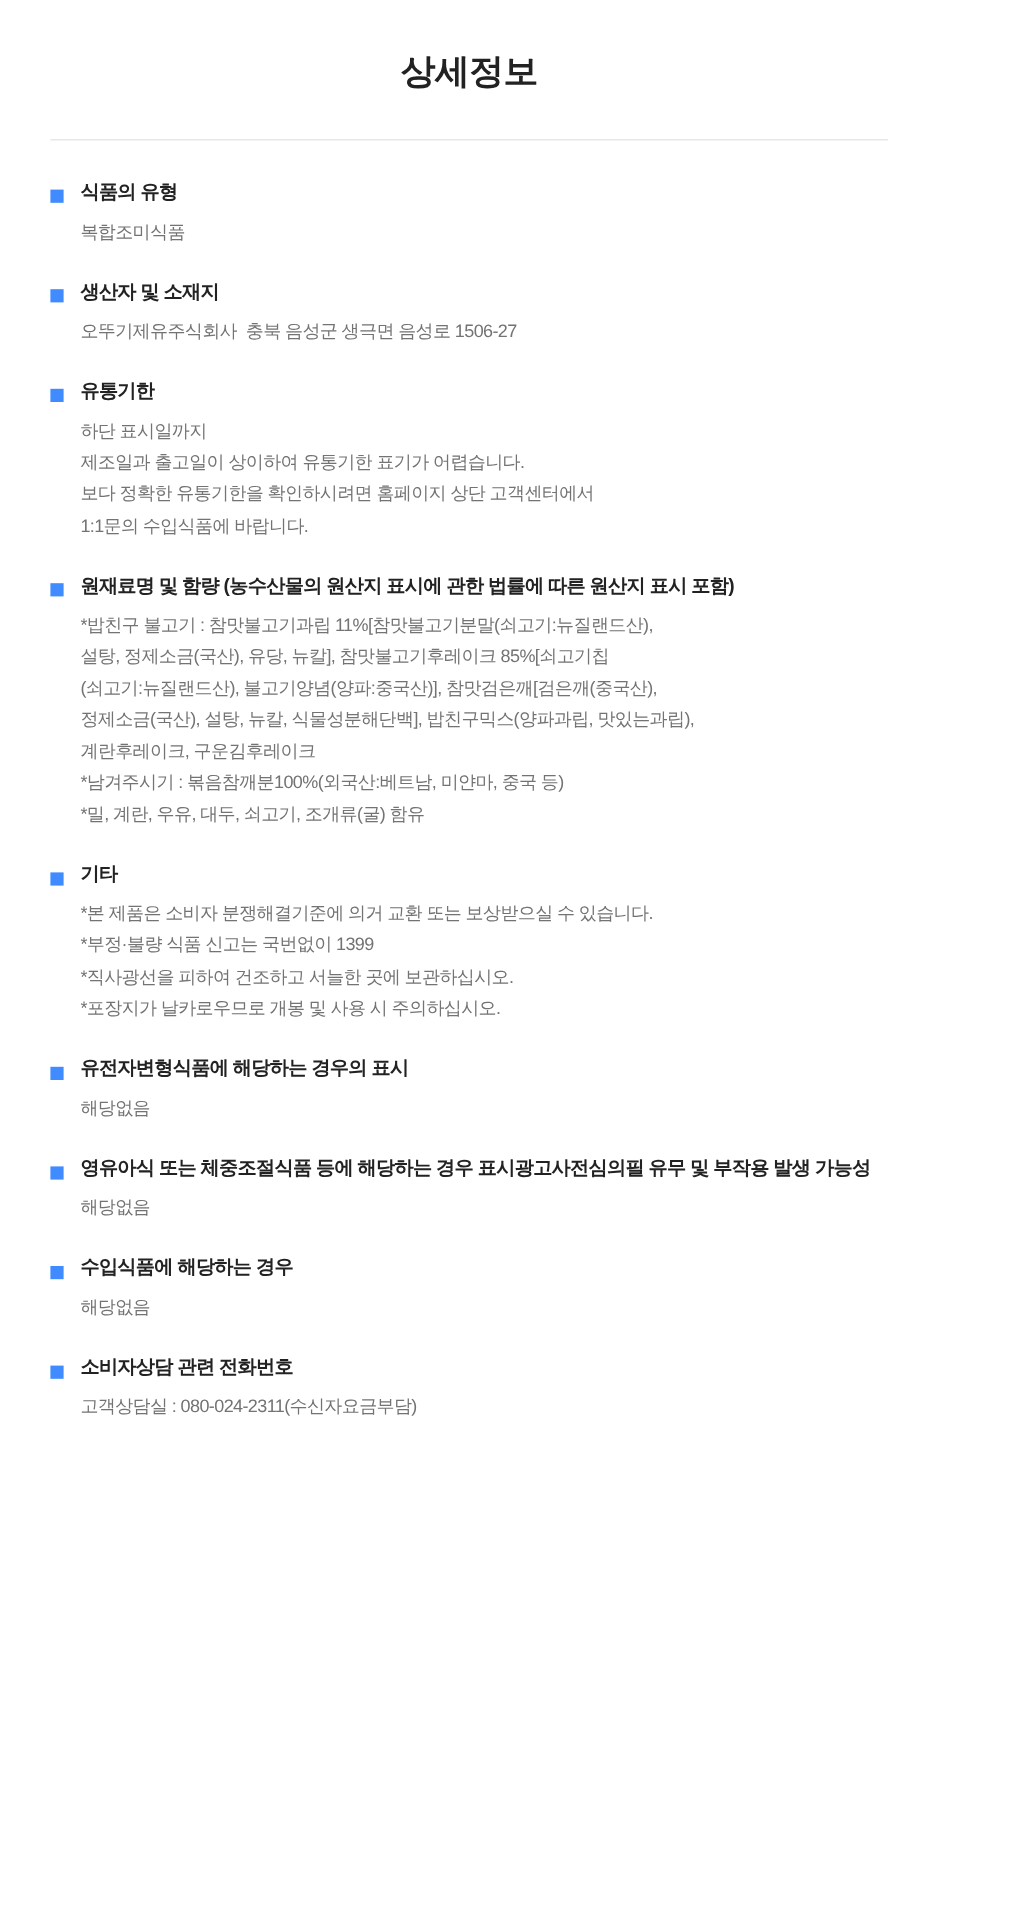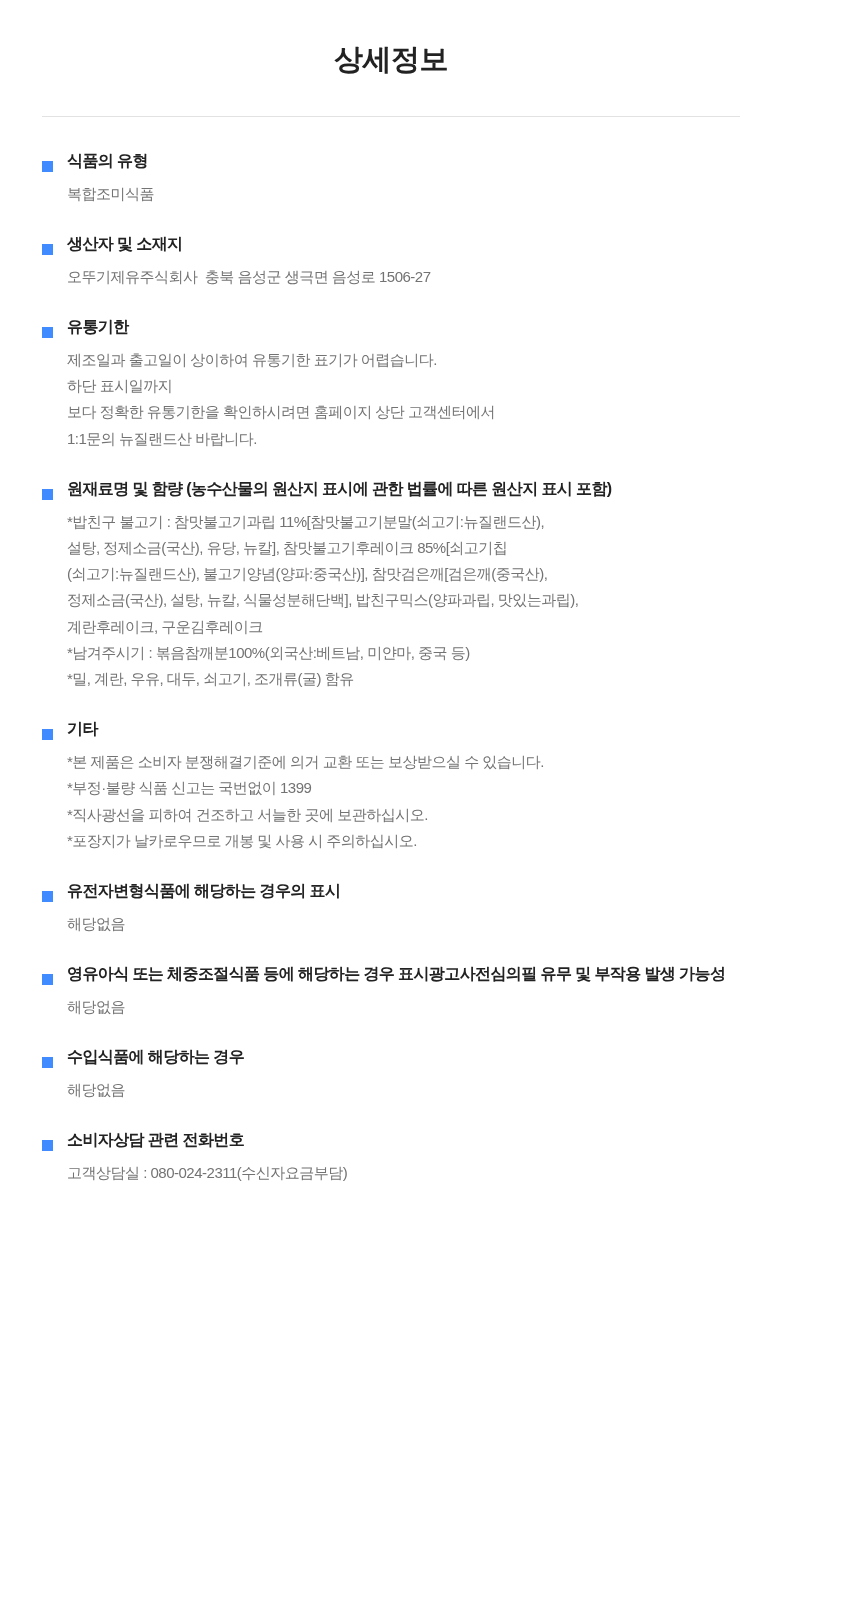--- a/index.html
+++ b/index.html
@@ -31,21 +31,21 @@
   .title-divider {
     height: 1px;
     background: #e2e2e2;
     margin: 0 0 34px 0;
   }
   .section {
     margin-bottom: 27px;
   }
   .section-head {
     display: flex;
-    align-items: flex-end;
+    align-items: center;
     margin-bottom: 9px;
   }
   .bullet {
     width: 11px;
     height: 11px;
     background: #3f8bff;
     flex: 0 0 auto;
     margin-top: 5px;
     margin-right: 14px;
   }
@@ -93,24 +93,24 @@
         <div class="section-body">
           <div class="line">오뚜기제유주식회사  충북 음성군 생극면 음성로 1506-27</div>
         </div>
       </div>
       <div class="section">
         <div class="section-head">
           <span class="bullet" style="background: rgb(63, 139, 255);"></span>
           <div class="section-title">유통기한</div>
         </div>
         <div class="section-body">
+          <div class="line">하단 표시일까지</div>
           <div class="line">제조일과 출고일이 상이하여 유통기한 표기가 어렵습니다.</div>
-          <div class="line">하단 표시일까지</div>
           <div class="line">보다 정확한 유통기한을 확인하시려면 홈페이지 상단 고객센터에서</div>
-          <div class="line">1:1문의 뉴질랜드산 바랍니다.</div>
+          <div class="line">1:1문의 수입식품에 바랍니다.</div>
         </div>
       </div>
       <div class="section">
       </div>
       <div class="section">
         <div class="section-head">
           <span class="bullet" style="background: rgb(63, 139, 255);"></span>
           <div class="section-title">원재료명 및 함량 (농수산물의 원산지 표시에 관한 법률에 따른 원산지 표시 포함)</div>
         </div>
         <div class="section-body">

